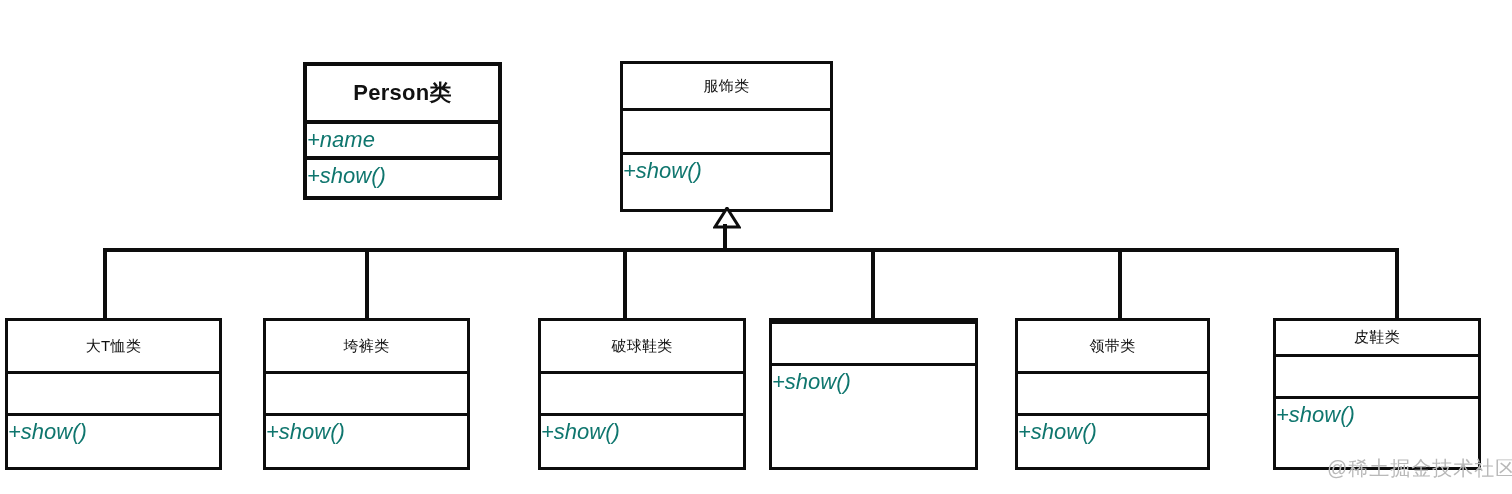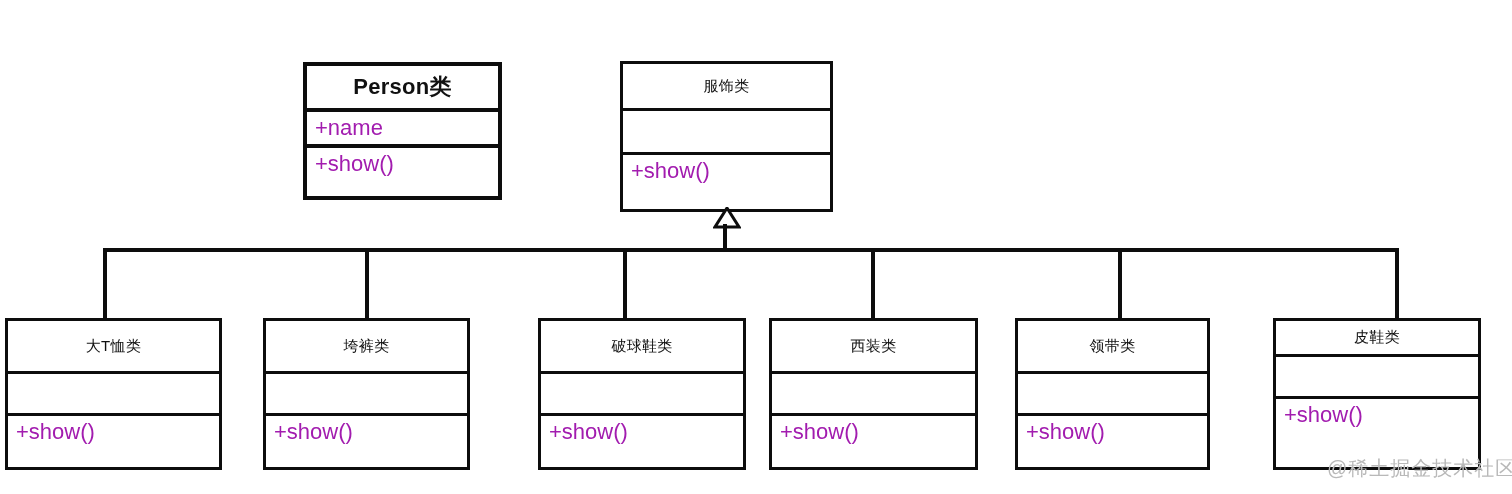--- a/index.html
+++ b/index.html
@@ -50,24 +50,24 @@
     color: #111111;
     letter-spacing: 0.3px;
   }
   .c-title.bold {
     font-weight: bold;
     font-size: 22px;
   }
   .c-attrs, .c-ops {
     display: flex;
     align-items: flex-start;
-    padding-left: 8px;
     padding-top: 3px;
     font-size: 22px;
-    color: #a21caf;
+    color: #0f766e;
+    font-style: italic;
   }
   .c-ops {
     align-items: flex-start;
   }
   .c-empty {
     
   }
 
   
   .line-h {
@@ -92,21 +92,21 @@
     letter-spacing: 1px;
     user-select: none;
   }
 </style>
 </head>
 <body>
 
 <div id="canvas">
 
   <div class="uml-box heavy" style="left:303px; top:62px; width:199px; height:138px;">
-    <div class="compartment c-title bold" style="height:42px;">Person类</div>
+    <div class="compartment c-title bold" style="height:54px;">Person类</div>
     <div class="compartment c-attrs divider-top-heavy" style="height:36px;">+name</div>
     <div class="compartment c-ops divider-top-heavy" style="flex:1 1 auto;">+show()</div>
   </div>
 
   <div class="uml-box" style="left:620px; top:61px; width:213px; height:151px;">
     <div class="compartment c-title" style="height:44px;">服饰类</div>
     <div class="compartment c-attrs c-empty divider-top" style="height:44px;"></div>
     <div class="compartment c-ops divider-top" style="flex:1 1 auto;">+show()</div>
   </div>
 
@@ -139,21 +139,20 @@
     <div class="compartment c-ops divider-top" style="flex:1 1 auto;">+show()</div>
   </div>
 
   <div class="uml-box" style="left:522px; top:318px; width:208px; height:152px;margin-left:16px;">
     <div class="compartment c-title" style="height:50px;">破球鞋类</div>
     <div class="compartment c-attrs c-empty divider-top" style="height:42px;"></div>
     <div class="compartment c-ops divider-top" style="flex:1 1 auto;">+show()</div>
   </div>
 
   <div class="uml-box" style="left:769px; top:318px; width:209px; height:152px;">
-    <div class="compartment c-title" style="height:50px;">西装类</div>
     <div class="compartment c-attrs c-empty divider-top" style="height:42px;"></div>
     <div class="compartment c-ops divider-top" style="flex:1 1 auto;">+show()</div>
   </div>
 
   <div class="uml-box" style="left:1015px; top:318px; width:195px; height:152px;">
     <div class="compartment c-title" style="height:50px;">领带类</div>
     <div class="compartment c-attrs c-empty divider-top" style="height:42px;"></div>
     <div class="compartment c-ops divider-top" style="flex:1 1 auto;">+show()</div>
   </div>
 

